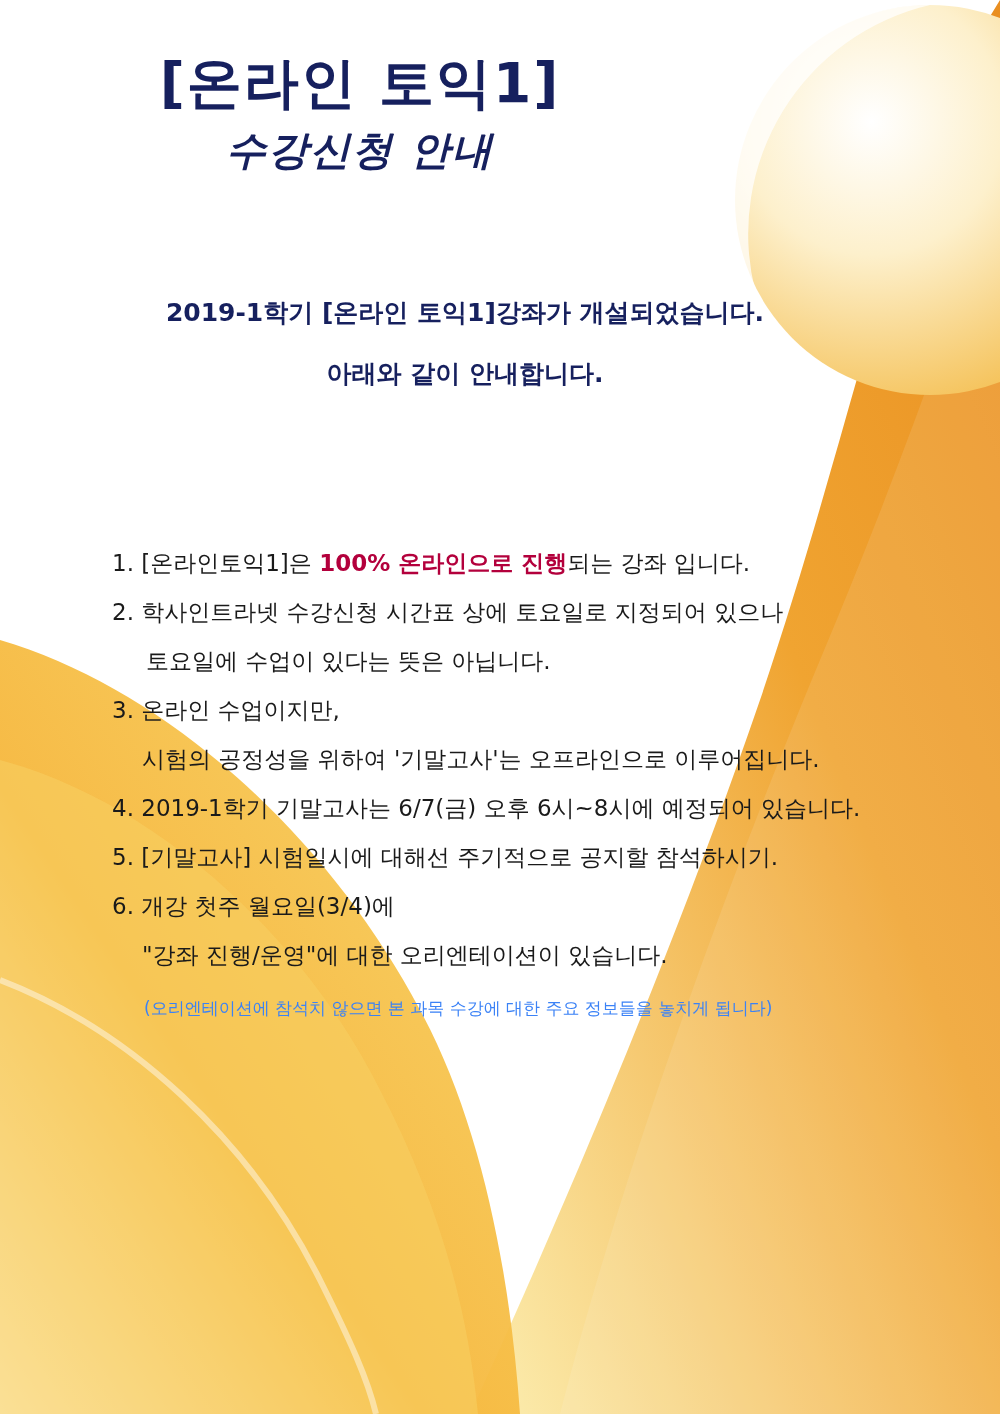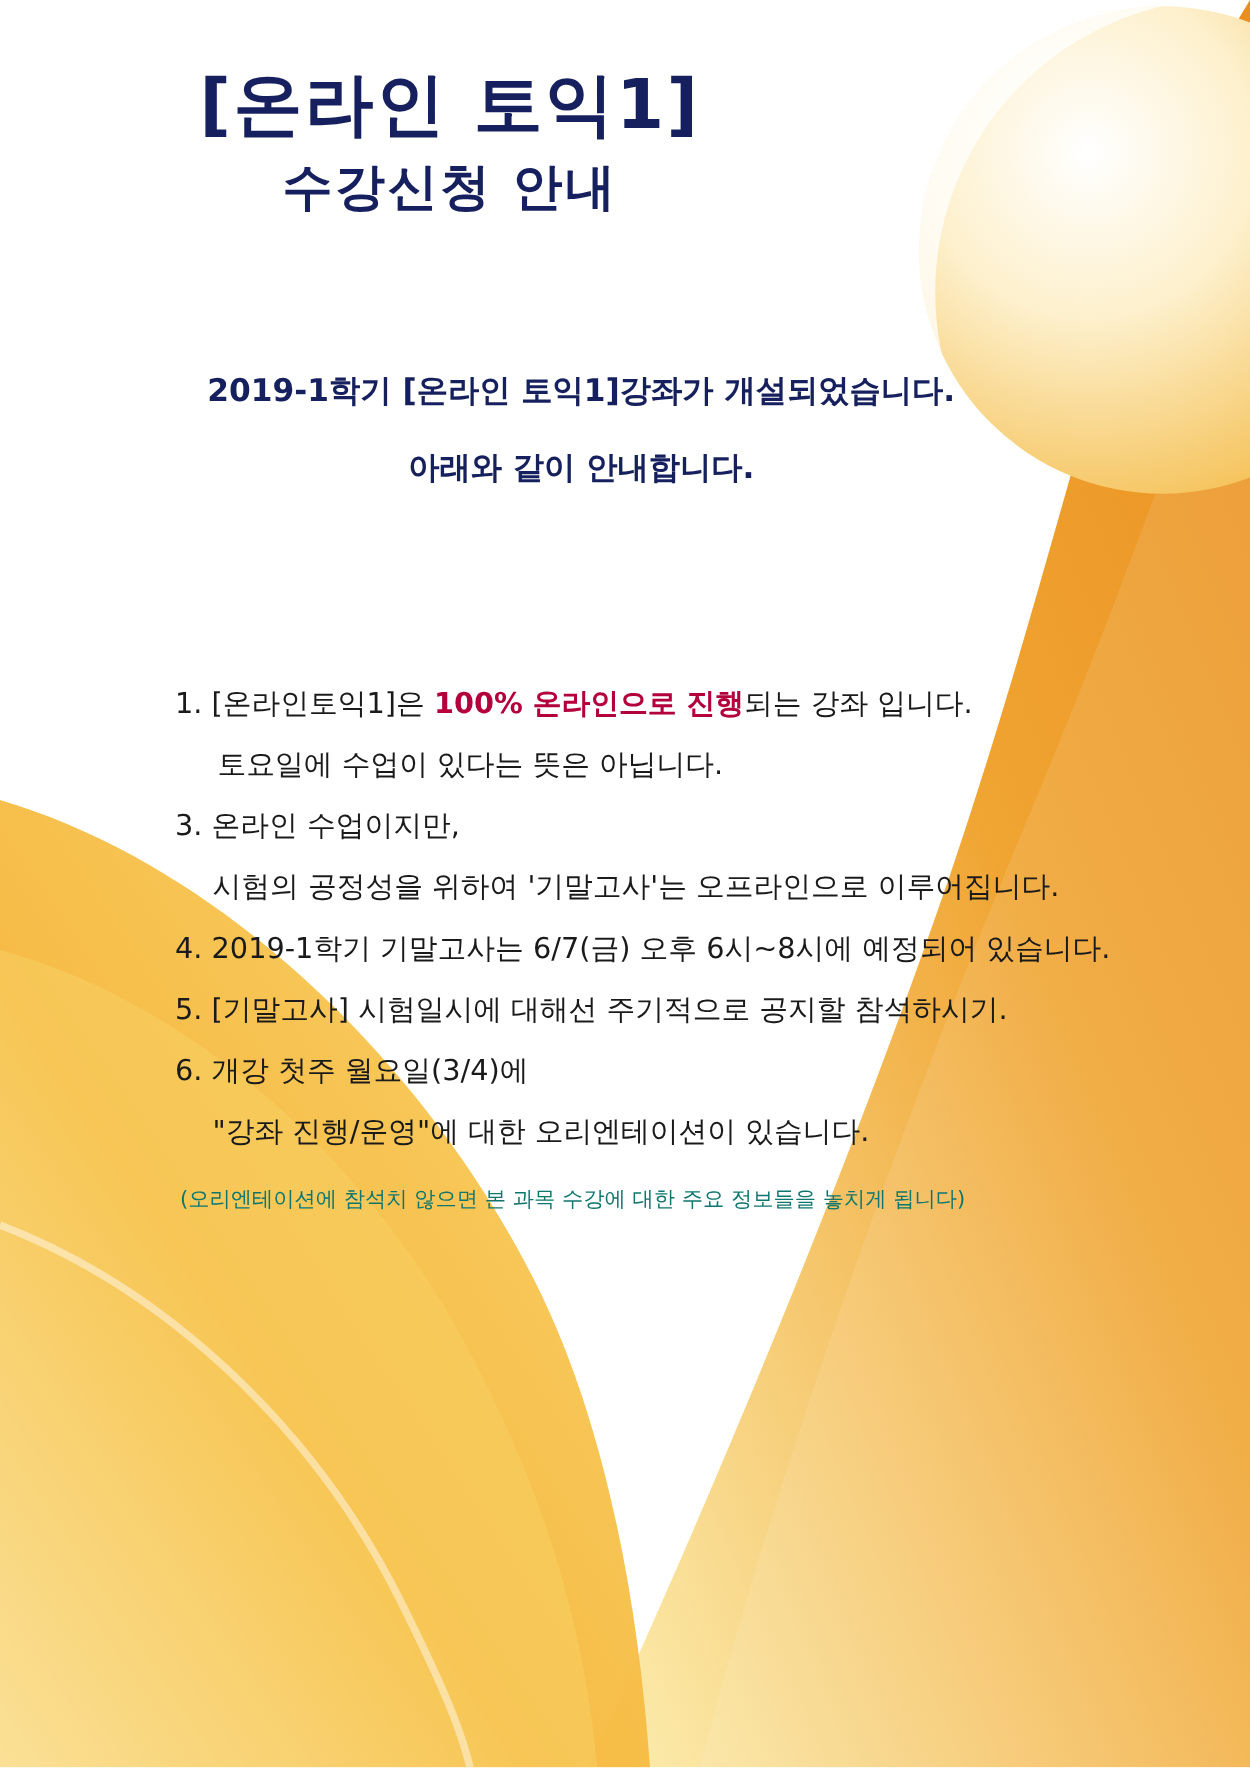--- a/index.html
+++ b/index.html
@@ -49,20 +49,21 @@
     line-height: 1.15;
     margin: 0;
   }
   .title-sub {
     font-size: 40px;
     font-weight: bold;
     color: #16205e;
     letter-spacing: 2px;
     line-height: 1.25;
     margin: 10px 0 0 0;
+    font-style: italic;
   }
 
   .lead-block {
     position: absolute;
     top: 288px;
     left: 60px;
     width: 810px;
     text-align: center;
   }
   .lead-line {
@@ -80,32 +81,32 @@
     left: 112px;
     width: 860px;
   }
   .list-item {
     color: #1a1a1a;
     font-size: 23px;
     line-height: 1.0;
     margin-bottom: 26px;
     white-space: nowrap;
   }
-  .list-item .ln { display: block; margin-left: 28px; }
+  .list-item .ln { display: block; }
   .list-item .ln + .ln { margin-top: 26px; }
   .indent-1 { padding-left: 34px; }
   .indent-2 { padding-left: 30px; }
   .indent-3 { padding-left: 44px; }
 
   .hl-red {
     color: #b3003c;
     font-weight: bold;
   }
   .note-red {
-    color: #0f766e;
+    color: #3b82f6;
     font-size: 17px;
     margin-top: 30px;
     padding-left: 32px;
     white-space: nowrap;
   }
 </style>
 </head>
 <body>
 
 <div id="poster">
@@ -165,20 +166,24 @@
     <div class="list-block">
 
       <div class="list-item">
         <span class="ln">
           <span>1.</span>
           <span>[온라인토익1]은 </span><span class="hl-red">100% 온라인으로 진행</span><span>되는 강좌 입니다.</span>
         </span>
       </div>
 
       <div class="list-item">
+        <span class="ln">
+          <span>2.</span>
+          <span>학사인트라넷 수강신청 시간표 상에 토요일로 지정되어 있으나</span>
+        </span>
         <span class="ln indent-1">토요일에 수업이 있다는 뜻은 아닙니다.</span>
       </div>
 
       <div class="list-item">
         <span class="ln">
           <span>3.</span>
           <span>온라인 수업이지만,</span>
         </span>
         <span class="ln indent-2">시험의 공정성을 위하여 '기말고사'는 오프라인으로 이루어집니다.</span>
       </div>

